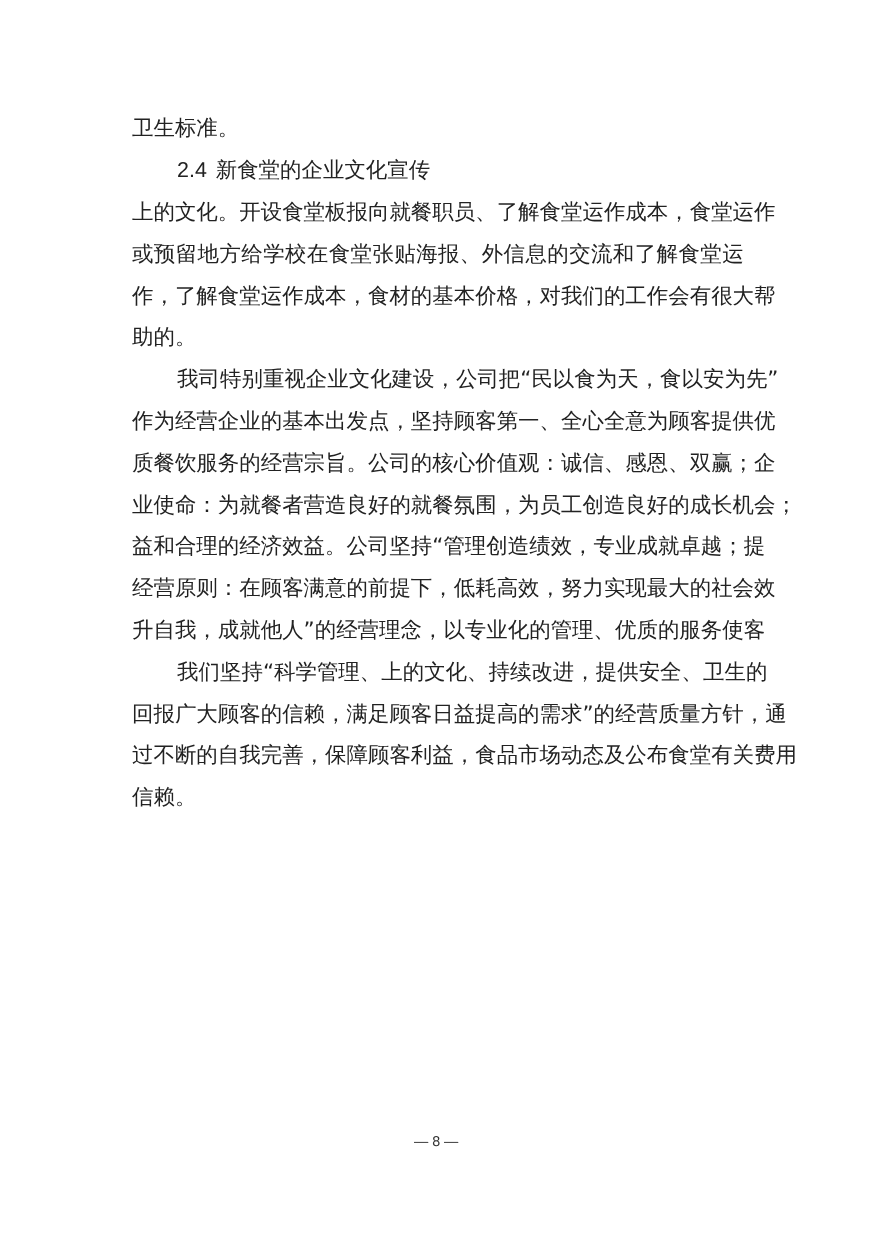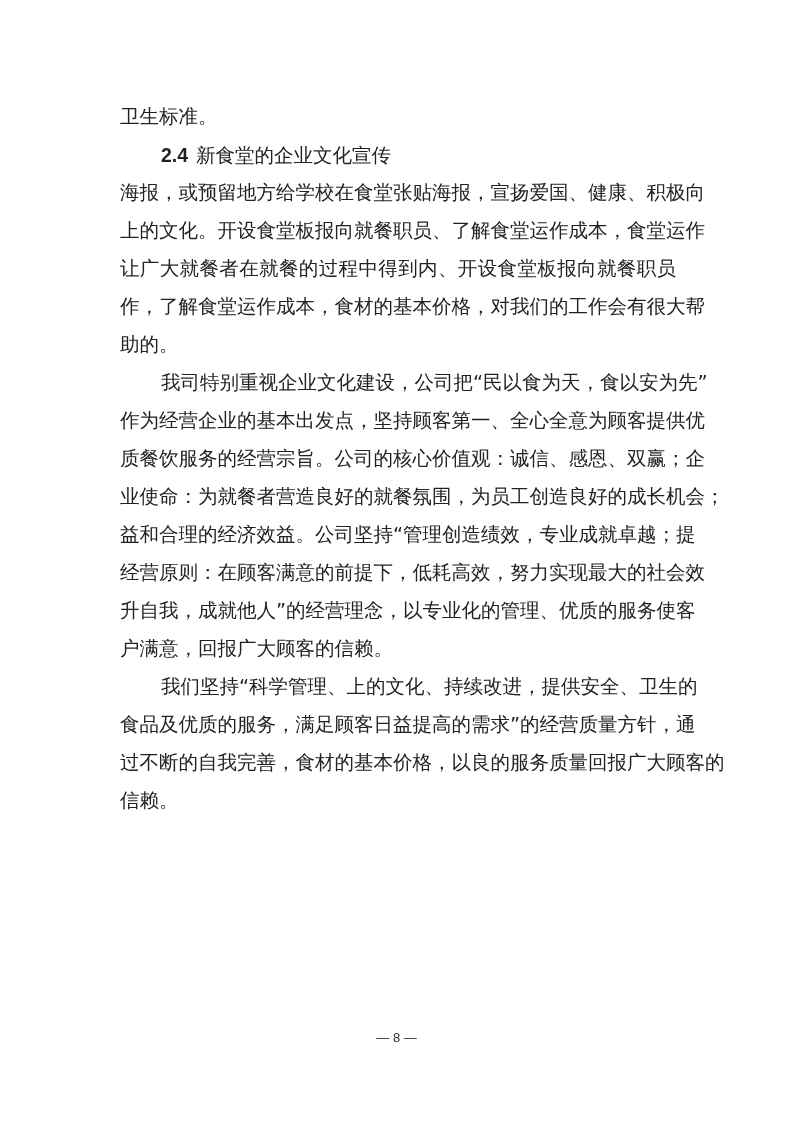--- a/index.html
+++ b/index.html
@@ -13,62 +13,60 @@
       font-family: "DejaVu Sans", "Liberation Sans", sans-serif;
       font-size: 19.5px; color: #222222;
     }
     .line {
       display: block; height: 38px; line-height: 38px;
       white-space: nowrap; text-align: justify; text-align-last: justify;
     }
     .line.last { text-align-last: left; }
     .line.indent { padding-left: 41px; }
     .heading { font-family: "Liberation Sans", "DejaVu Sans", sans-serif; }
-    .heading .num { font-family: "Liberation Sans", sans-serif; margin-right: 8px; font-weight: bold; }
+    .heading .num { font-family: "Liberation Sans", sans-serif; margin-right: 8px; }
     .footer {
       position: absolute; left: 0; width: 793px; top: 1030px; text-align: center;
       font-family: "Liberation Sans", sans-serif; font-size: 13px; color: #333333;
     }
   </style>
 </head>
 <body>
 
 <div class="page">
   <div class="content">
 
     <div>
       <span class="line last">卫生标准。</span>
     </div>
 
     <div class="line indent last heading">
       <span class="num">2.4</span><span>新食堂的企业文化宣传</span>
     </div>
 
     <div>
-      <span class="line">海报，或预留地方给学校在食堂张贴海报，宣扬爱国、健康、积极向</span>
       <span class="line">上的文化。开设食堂板报向就餐职员、了解食堂运作成本，食堂运作</span>
-      <span class="line">让广大就餐者在就餐的过程中得到内、开设食堂板报向就餐职员</span>
+      <span class="line">或预留地方给学校在食堂张贴海报、外信息的交流和了解食堂运</span>
       <span class="line">作，了解食堂运作成本，食材的基本价格，对我们的工作会有很大帮</span>
       <span class="line last">助的。</span>
     </div>
 
     <div>
       <span class="line indent">我司特别重视企业文化建设，公司把“民以食为天，食以安为先”</span>
       <span class="line">作为经营企业的基本出发点，坚持顾客第一、全心全意为顾客提供优</span>
       <span class="line">质餐饮服务的经营宗旨。公司的核心价值观：诚信、感恩、双赢；企</span>
       <span class="line">业使命：为就餐者营造良好的就餐氛围，为员工创造良好的成长机会；</span>
       <span class="line">益和合理的经济效益。公司坚持“管理创造绩效，专业成就卓越；提</span>
       <span class="line">经营原则：在顾客满意的前提下，低耗高效，努力实现最大的社会效</span>
       <span class="line">升自我，成就他人”的经营理念，以专业化的管理、优质的服务使客</span>
-      <span class="line last">户满意，回报广大顾客的信赖。</span>
     </div>
 
     <div>
       <span class="line indent">我们坚持“科学管理、上的文化、持续改进，提供安全、卫生的</span>
-      <span class="line">食品及优质的服务，满足顾客日益提高的需求”的经营质量方针，通</span>
-      <span class="line">过不断的自我完善，食材的基本价格，以良的服务质量回报广大顾客的</span>
+      <span class="line">回报广大顾客的信赖，满足顾客日益提高的需求”的经营质量方针，通</span>
+      <span class="line">过不断的自我完善，保障顾客利益，食品市场动态及公布食堂有关费用</span>
       <span class="line last">信赖。</span>
     </div>
 
   </div>
 
   <div class="footer">— 8 —</div>
 </div>
 
 </body></html>

